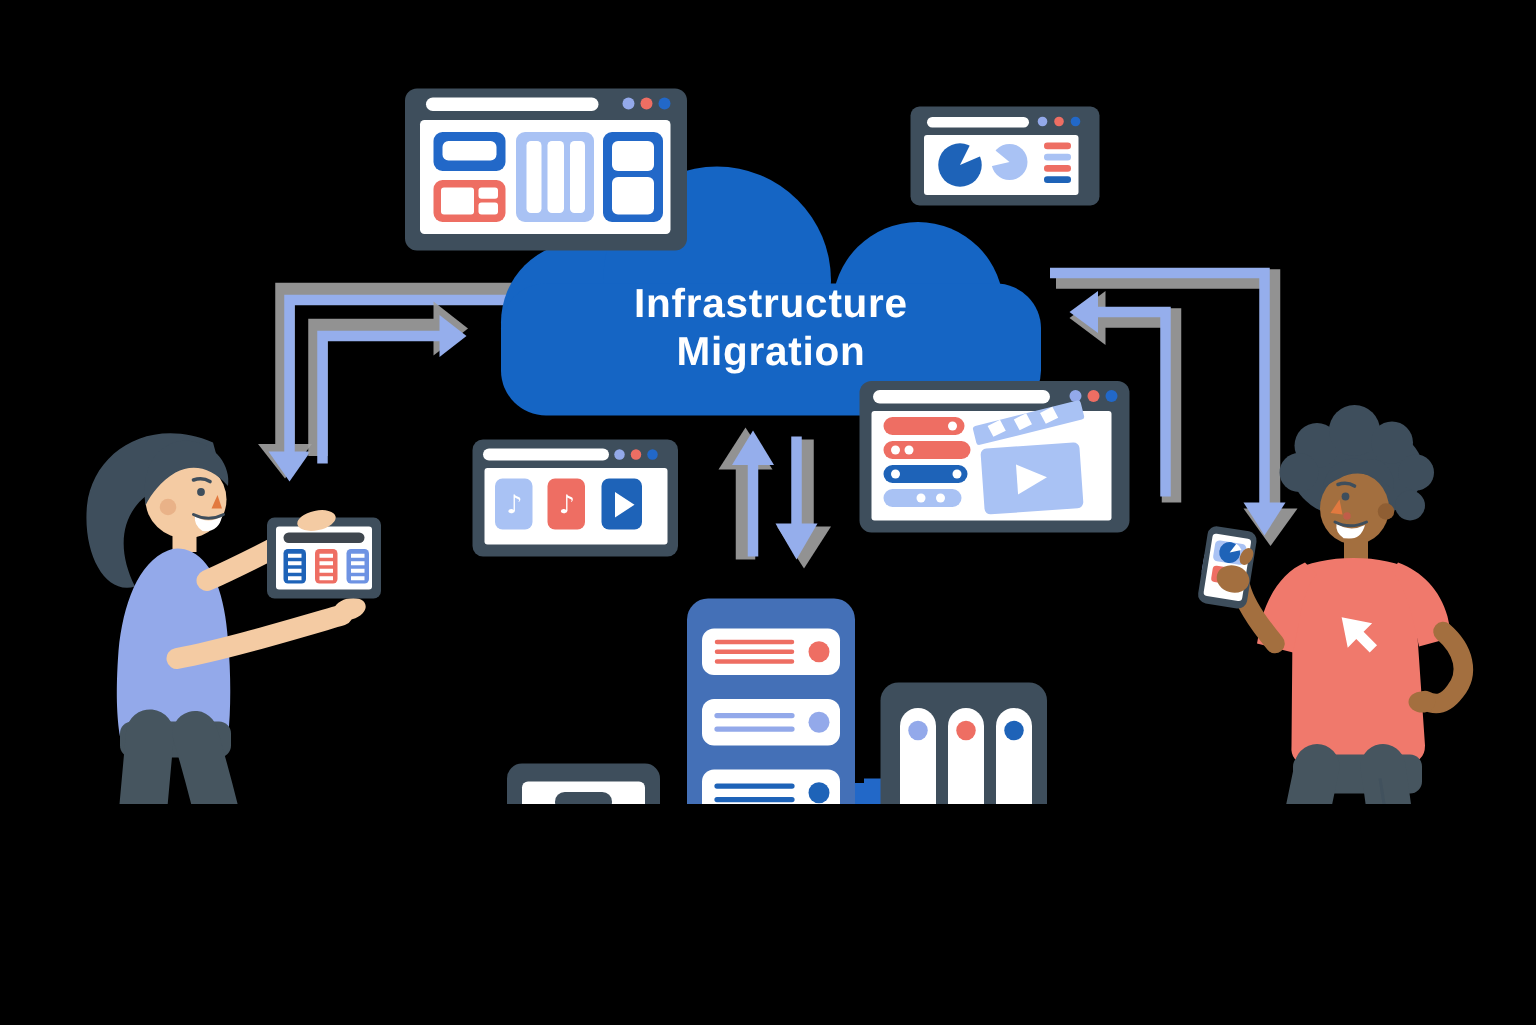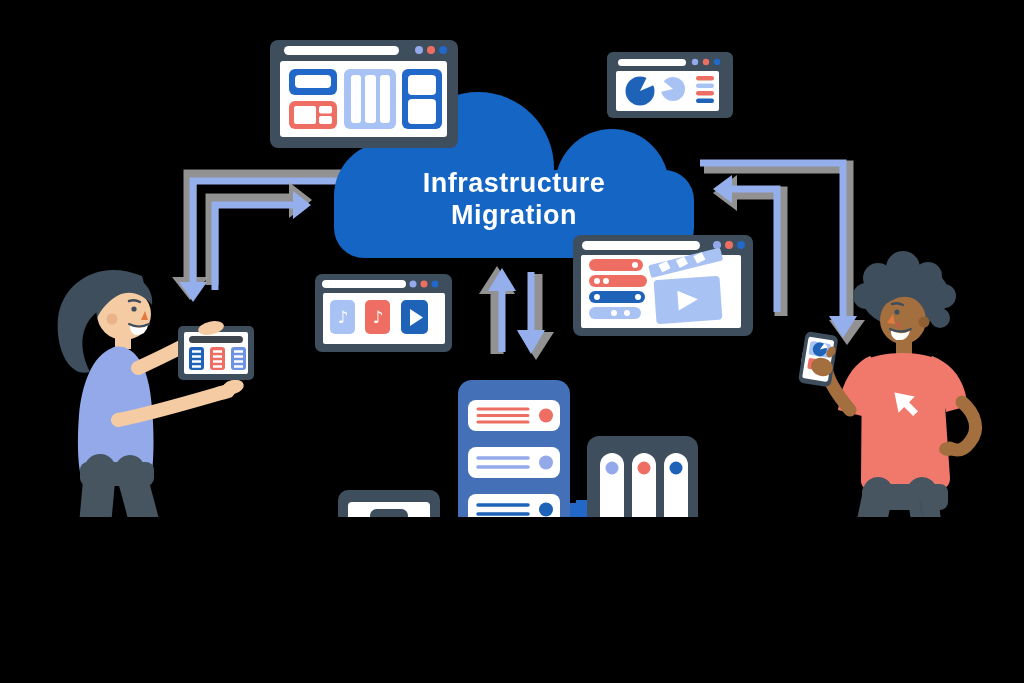--- a/index.html
+++ b/index.html
@@ -1,17 +1,17 @@
 <!DOCTYPE html>
 <html style="--cloud: #1565C4; --slate: #3E4E5C; --pants: #46555F; --medium-blue: #4470B7; --bright-blue: #2268C8; --dark-blue: #1E63B8; --periwinkle: #A9C2F4; --periwinkle-dark: #93A9EA; --periwinkle-deep: #7E97DE; --tablet-blue: #6E93E3; --coral: #EE6E63; --shirt: #F0796C; --shoe-lace-red: #D9604F; --skin-light: #F4CBA3; --skin-light-shade: #E9B288; --skin-dark: #A36F3F; --skin-dark-shade: #8F5E33; --nose-orange: #E2793F; --blush: #C75B4B; --ground: #1B66CC; --arrow: #95AEEC; --arrow-shadow: #A2A2A2; --topbar-gray: #3F464E; --white: #FFFFFF;"><head>
 <meta charset="utf-8">
 <style>
   html,body{margin:0;padding:0;background:#000;}
   .stage{position:relative;width:1024px;height:517px;background:#000;overflow:hidden;
-         font-family:"Liberation Sans",sans-serif;}
+         font-family:"Liberation Sans",sans-serif;margin-top:19px;}
   .cloud-text{font-family:"Liberation Sans",sans-serif;font-weight:700;font-size:27px;
               fill:var(--white,#fff);letter-spacing:.5px;text-anchor:middle;}
   .note-glyph{font-family:"DejaVu Sans",sans-serif;font-size:17px;fill:var(--white,#fff);
               text-anchor:middle;font-weight:700;}
   svg *{vector-effect:none;}
 </style>
 </head>
 <body>
 
 <div class="stage">

